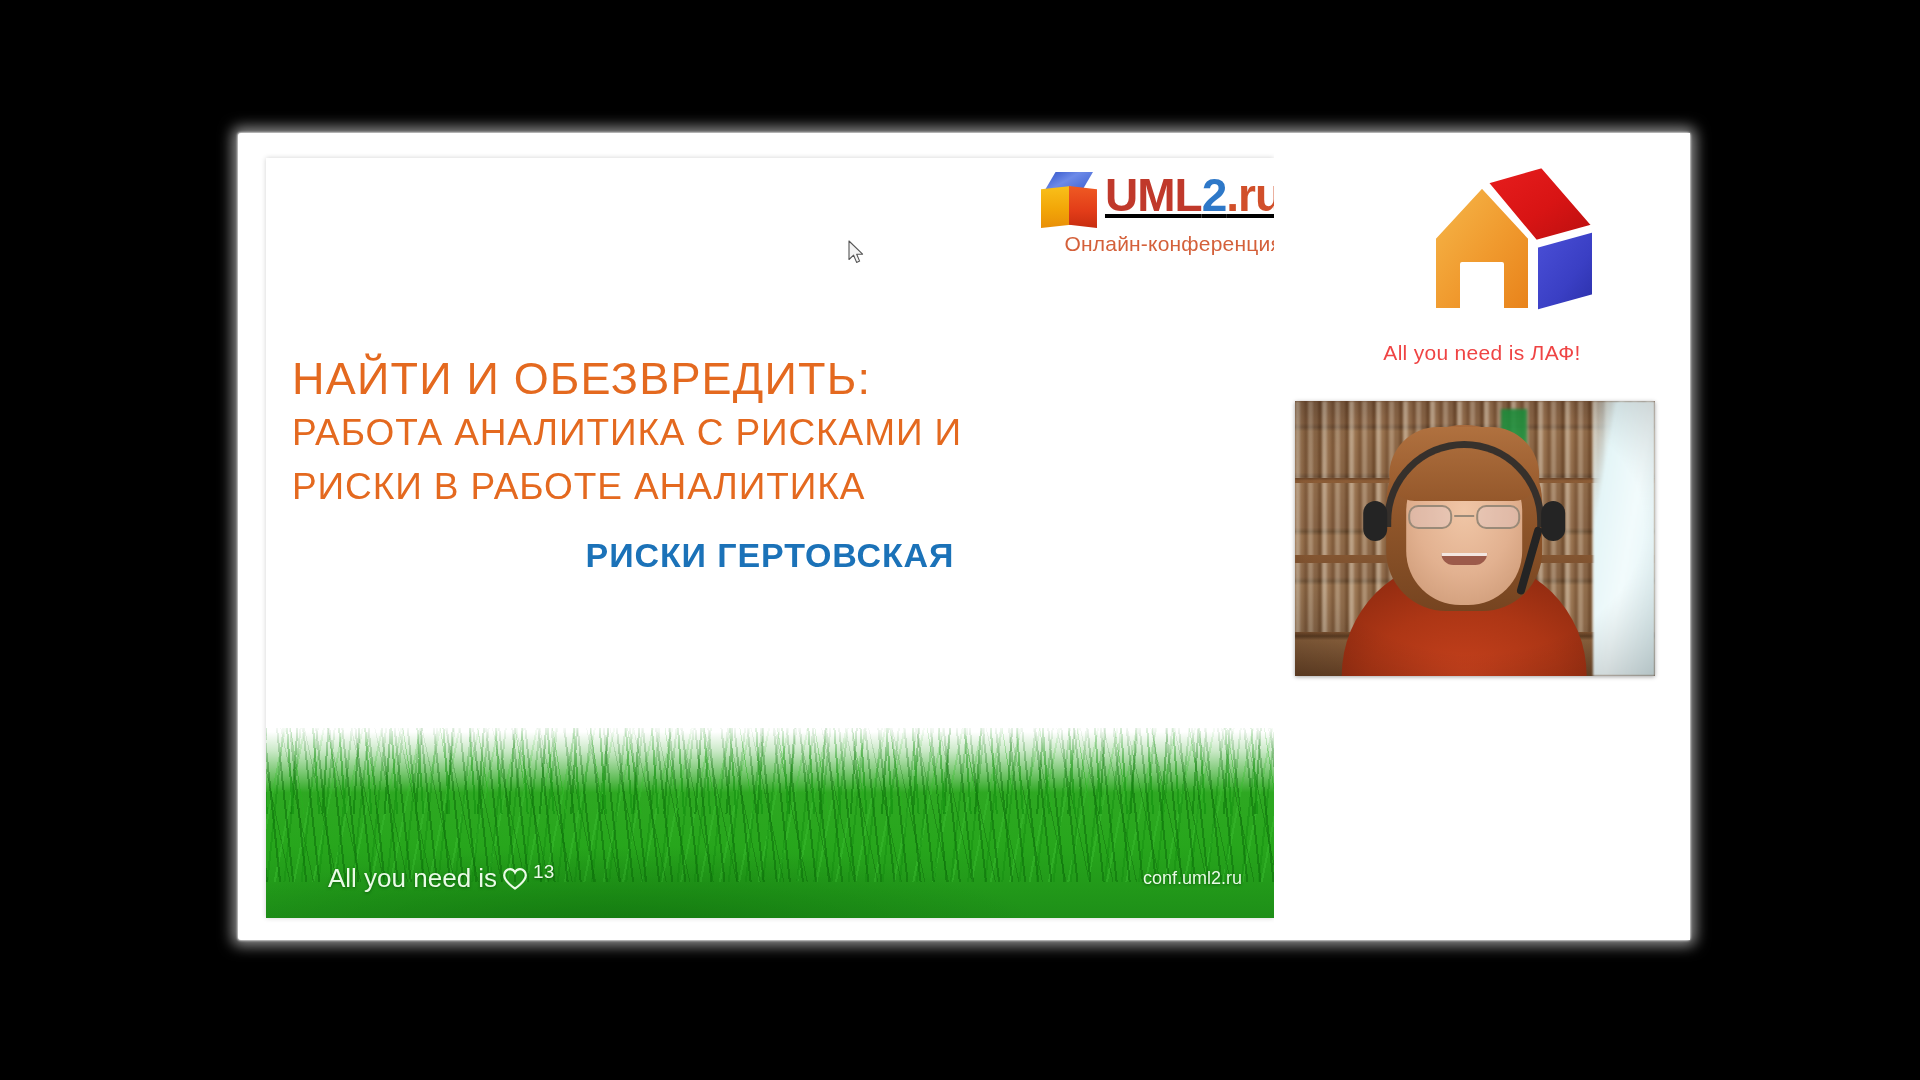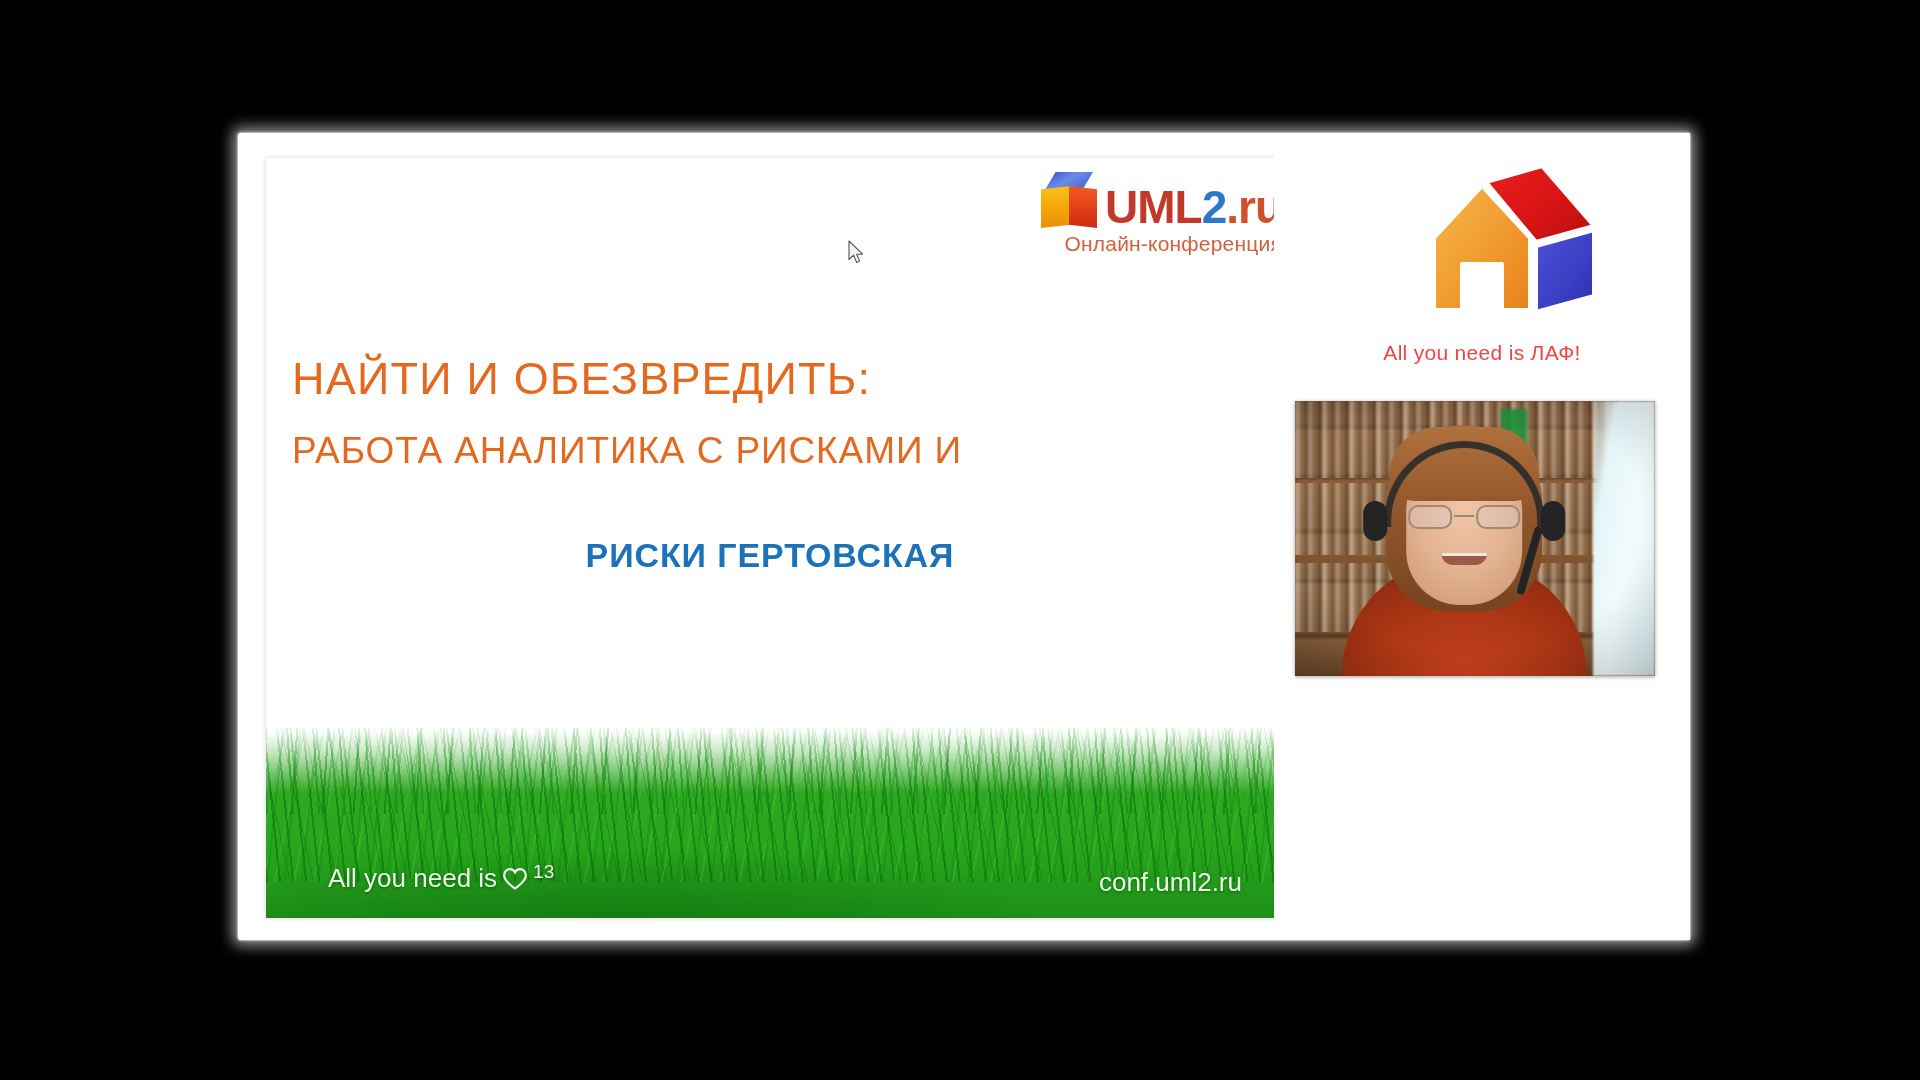--- a/index.html
+++ b/index.html
@@ -29,21 +29,21 @@
     background:#ffffff;
     overflow:hidden;
     box-shadow:0 0 5px rgba(0,0,0,.18);
   }
 
   
   #logoblock{
     position:absolute; right:-8px; top:14px;
     width:290px; text-align:right;
   }
-  .logo-row{ display:flex; align-items:flex-end; justify-content:flex-end; gap:6px; }
+  .logo-row{ display:flex; align-items:flex-start; justify-content:flex-end; gap:6px;text-decoration:underline; }
   .logo-cube{ position:relative; width:60px; height:58px; flex:none; }
   .logo-cube .top{
     position:absolute; left:6px; top:0; width:48px; height:18px;
     background:linear-gradient(150deg,#2f52c8 0%,#6d8ae8 45%,#3b5fd0 100%);
     clip-path:polygon(22% 0%,100% 0%,78% 100%,0% 100%);
   }
   .logo-cube .left{
     position:absolute; left:2px; top:14px; width:30px; height:42px;
     background:linear-gradient(180deg,#f9c01a 0%,#f2a608 55%,#e98f07 100%);
     clip-path:polygon(0% 8%,100% 0%,100% 92%,0% 100%);
@@ -68,21 +68,21 @@
   
   #title-wrap{
     position:absolute; left:0; right:0; top:196px; text-align:left; padding:0 26px;
   }
   #title-main{
     font-size:45px; font-weight:500; color:#e4691f;
     letter-spacing:1.2px; line-height:1.12; white-space:nowrap;
   }
   .title-sub{
     font-size:37px; font-weight:400; color:#e4691f;
-    letter-spacing:.9px; line-height:1.33; white-space:nowrap; margin-top:22px;
+    letter-spacing:.9px; line-height:1.33; white-space:nowrap; margin-top:4px;
   }
   #speaker{
     position:absolute; left:0; right:0; top:378px; text-align:center;
     font-size:34px; font-weight:bold; color:#1b72b8; letter-spacing:.9px;
   }
 
   
   #grass{
     position:absolute; left:0; right:0; bottom:0; height:190px;
     background:
@@ -119,22 +119,22 @@
     display:flex; align-items:flex-start; gap:5px;
     color:#eafbe6; font-size:26px; font-weight:400;
     text-shadow:0 1px 3px rgba(0,60,0,.6);
   }
   #heart-icon{
     display:inline-block; width:26px; height:24px; margin-top:4px; position:relative;
   }
   #heart-icon svg{ width:26px; height:24px; display:block; }
   #heart-count{ font-size:19px; color:#eafbe6; margin-top:-2px; }
   #footer-url{
-    position:absolute; right:32px; bottom:20px;
-    color:#eafbe6; font-size:26px;
+    position:absolute; right:32px; bottom:29px;
+    color:#eafbe6; font-size:18px;
     text-shadow:0 1px 3px rgba(0,60,0,.6);
   }
 
   
   #sidebar{
     position:absolute; left:1274px; top:133px; width:416px; height:807px;
     background:#fff;
   }
   #brand-logo{
     position:absolute; left:0; right:0; top:22px; height:180px;
@@ -283,20 +283,21 @@
         <div id="logotext">
           <span class="lt-uml">UML</span><span class="lt-2">2</span><span class="lt-ru">.ru</span>
         </div>
       </div>
       <div id="logosub">Онлайн-конференция</div>
     </div>
 
     <div id="title-wrap">
       <div id="title-main">НАЙТИ И ОБЕЗВРЕДИТЬ:</div>
       <div class="title-sub">РАБОТА АНАЛИТИКА С РИСКАМИ И</div>
+      <div class="title-sub">РИСКИ В РАБОТЕ АНАЛИТИКА</div>
     </div>
 
     <div id="speaker">РИСКИ ГЕРТОВСКАЯ</div>
 
     <div id="grass">
       <div class="blades"></div>
       <div class="tips"></div>
       <div class="shade"></div>
 
       <div id="footer-left">

